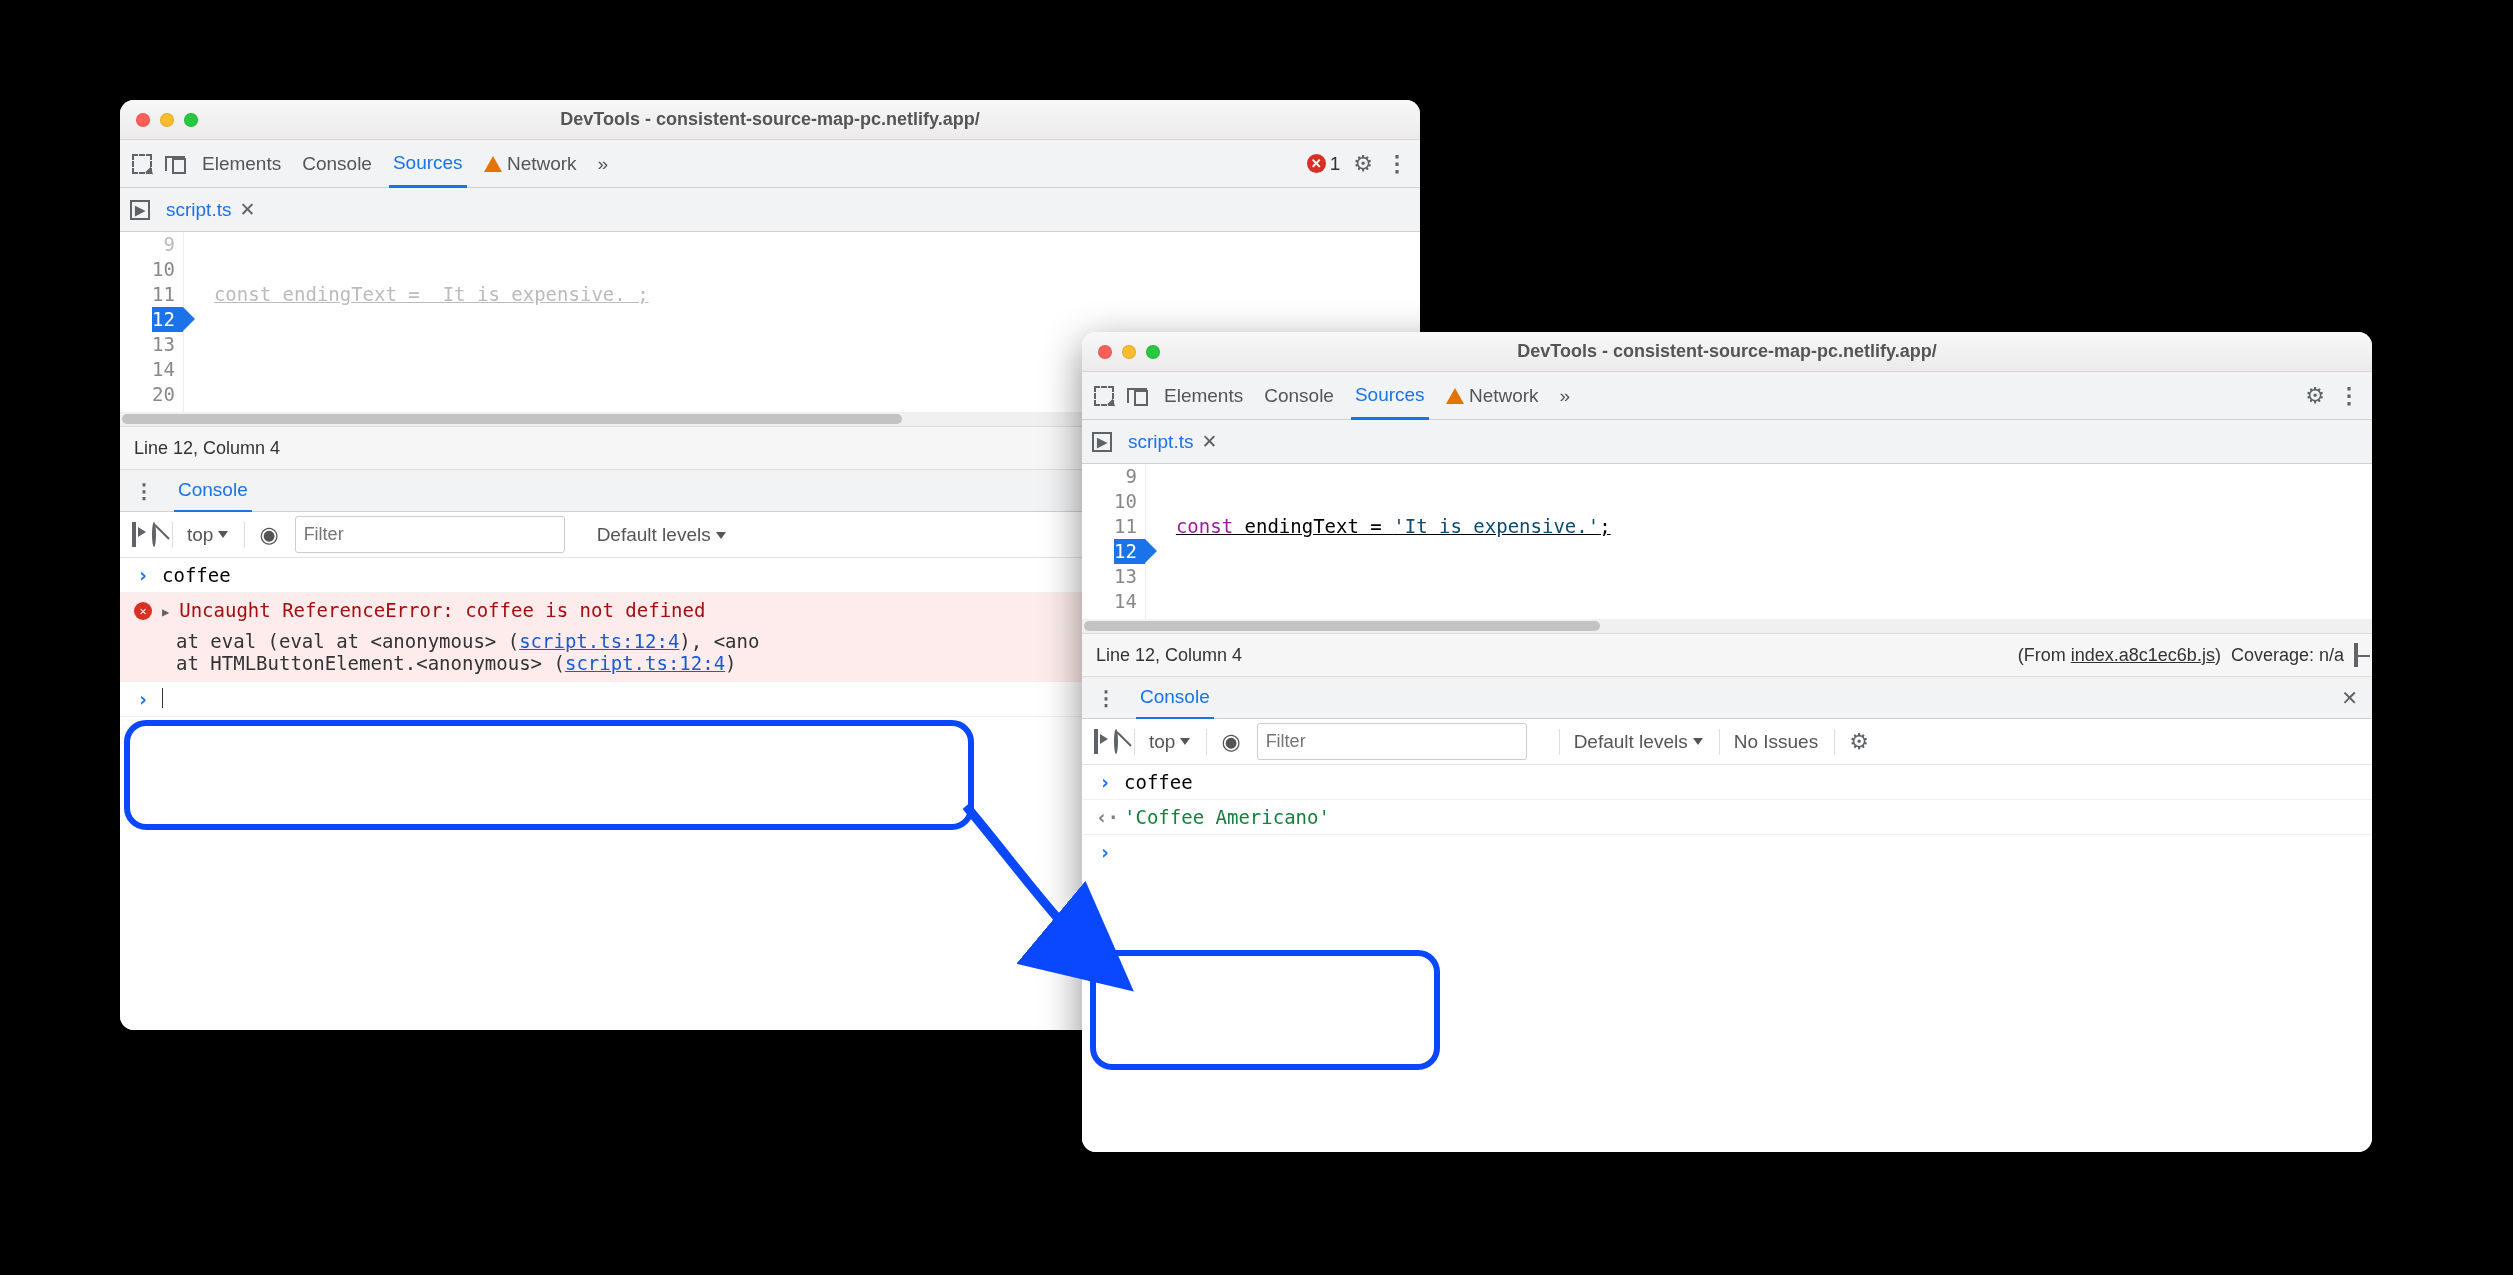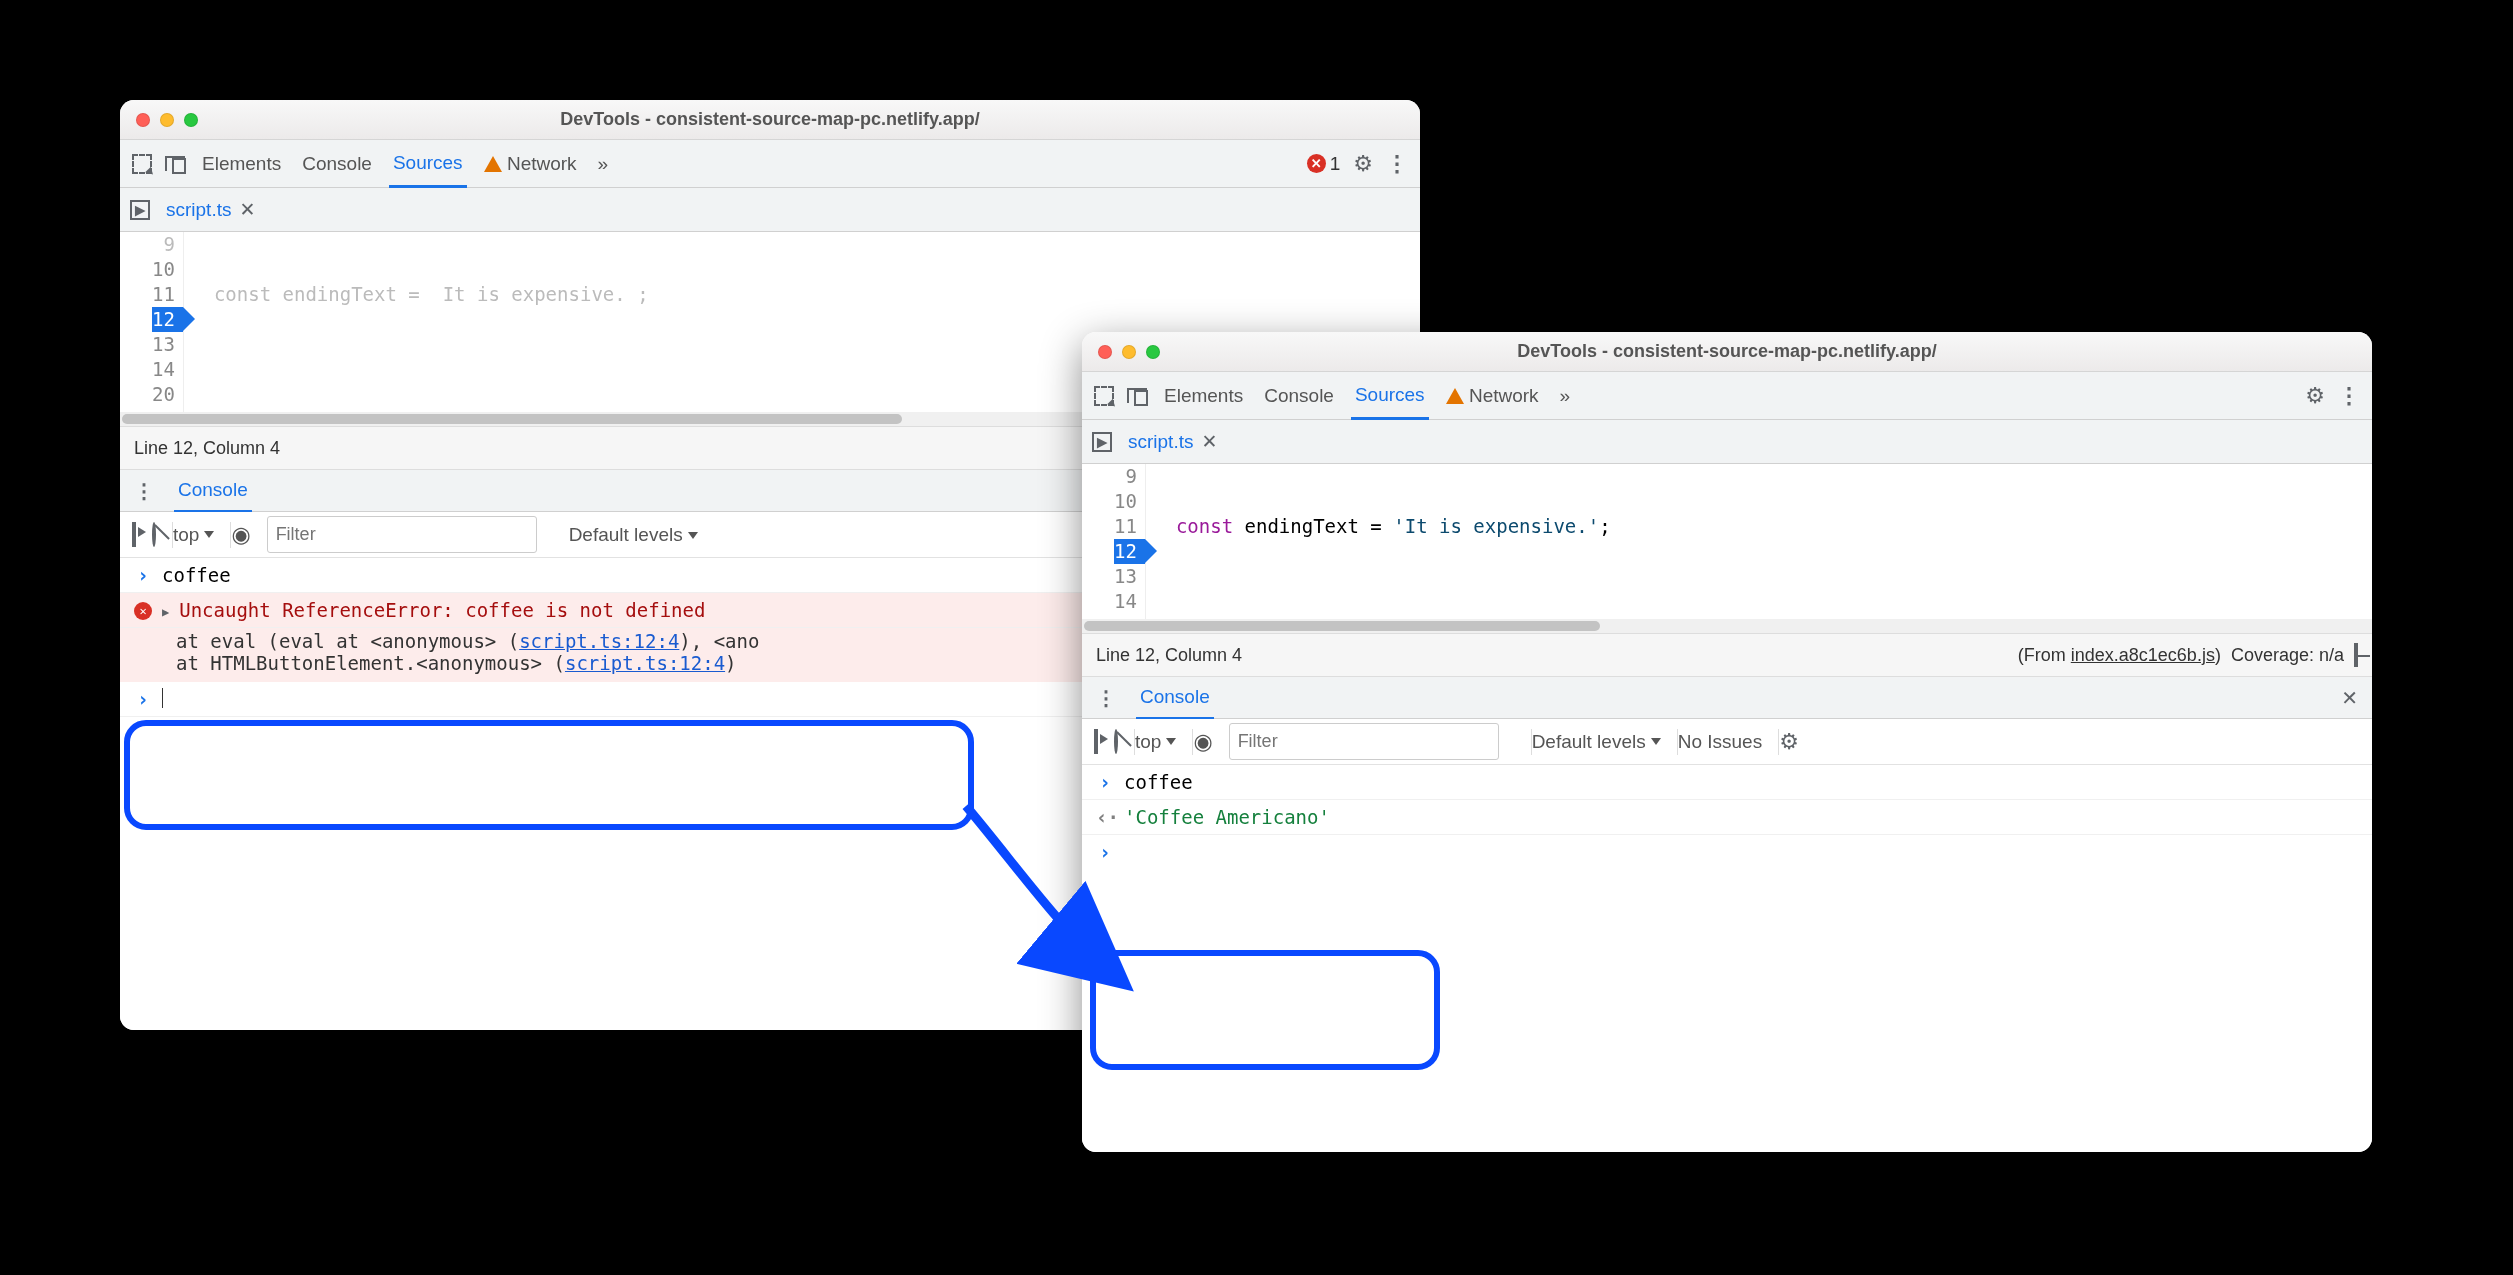--- a/index.html
+++ b/index.html
@@ -81,39 +81,39 @@
     line-height: 25px;
     display:flex;
     position:relative;
     overflow:hidden;
   }
   .gutter { background:#fff; color:#888; text-align:right; padding: 0 8px 0 12px; user-select:none; border-right: 1px solid #eee;}
   .gutter .ln { display:block; height:25px; }
   .gutter .bp { background:#1a73e8; color:#fff; position:relative; padding-right:8px; margin-right:-8px;margin-left:20px;}
   .gutter .bp::after{ content:""; position:absolute; right:-12px; top:0; border-top:12.5px solid transparent; border-bottom:12.5px solid transparent; border-left:12px solid #1a73e8;}
   .code-lines { flex:1; white-space: pre; overflow:hidden; }
-  .cl { display:block; height:25px; padding-left: 30px; }
+  .cl { display:block; height:25px; padding-left: 30px; text-decoration: underline; }
   .kw{color:#9a1a9a;} .str{color:#0c4a6e;}
 
   .scrollbar-h{height:14px;background:#f0f0f0;position:relative;}
   .scrollbar-h .thumb{position:absolute;top:2px;left:2px;height:10px;width:60%;background:#c3c3c3;border-radius:5px;}
 
   .status-row{height:44px;background:#f6f6f6;border-top:1px solid #ddd;border-bottom:1px solid #ddd;display:flex;align-items:center;padding:0 14px;font-size:18px;color:#333;}
   .status-row .spacer{flex:1;}
   .link{color:#333;text-decoration:underline;}
 
   .drawer-head{height:42px;background:#f1f3f4;border-bottom:1px solid #d0d0d0;display:flex;align-items:center;padding:0 14px;gap:20px;font-size:19px;}
   .drawer-head .more-v{font-size:20px;}
   .drawer-head .tab.active{color:#1a73e8;border-bottom:2px solid #1a73e8;height:100%;display:flex;align-items:center;}
   .drawer-head .spacer{flex:1;}
   .drawer-head .close-x{color:#5f6368;font-size:20px;}
 
   .console-controls{height:46px;background:#fff;border-bottom:1px solid #e2e2e2;display:flex;align-items:center;padding:0 12px;gap:16px;font-size:19px;color:#555;}
   .filter-input{flex:0 1 270px;height:37px;border:1px solid #ccc;background:#fff;padding:0 8px;font-size:18px;color:#888;border-radius:3px;}
-  .pill{border-left:1px solid #ddd;height:26px;display:flex;align-items:center;}
+  .pill{border-left:1px solid #ddd;padding-left:14px;height:26px;display:flex;align-items:center;}
 
   .console-body{font-family: Menlo, Consolas, monospace; font-size:19px;background:#fff;flex:1;}
   .c-row{display:flex;align-items:flex-start;padding:6px 14px;gap:10px;border-bottom:1px solid #f0f0f0;}
   .c-prompt{color:#1a73e8;font-weight:700;width:18px;text-align:center;}
   .c-out{color:#808080;font-weight:700;width:18px;}
   .c-text{flex:1;white-space:pre-wrap;}
   .err-row{background:#fdeceb;}
   .err-x{width:18px;height:18px;border-radius:50%;background:#d93025;color:#fff;display:flex;align-items:center;justify-content:center;font-size:12px;font-weight:700;margin-top:3px;}
   .tri{color:#5f6368;font-size:12px;margin-top:6px;}
   .stack{color:#333;font-family:Menlo,Consolas,monospace;font-size:19px;padding-left:56px;}

